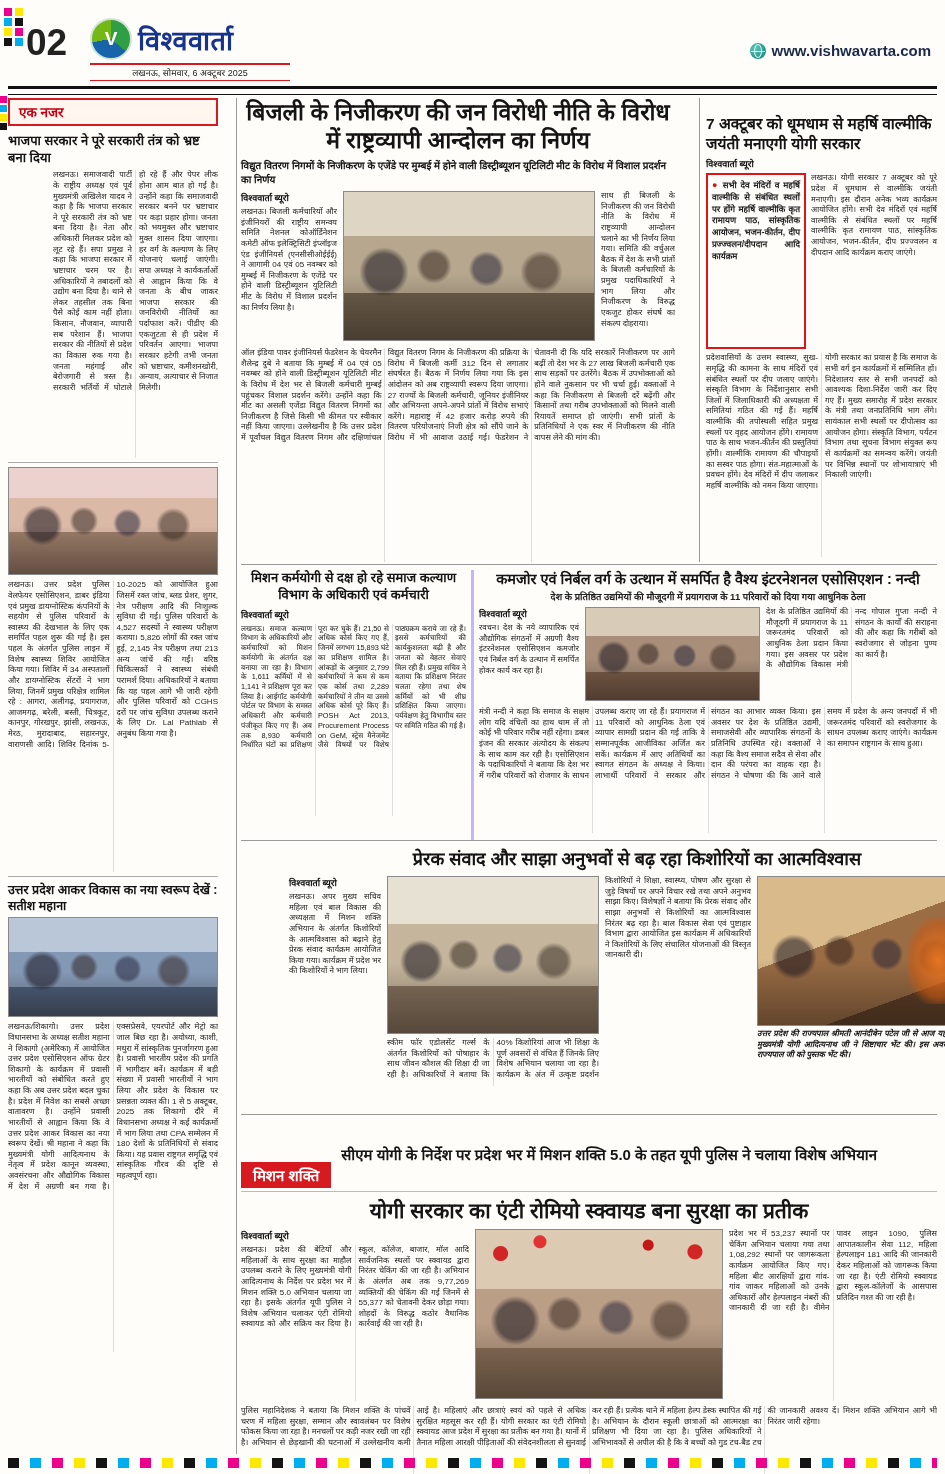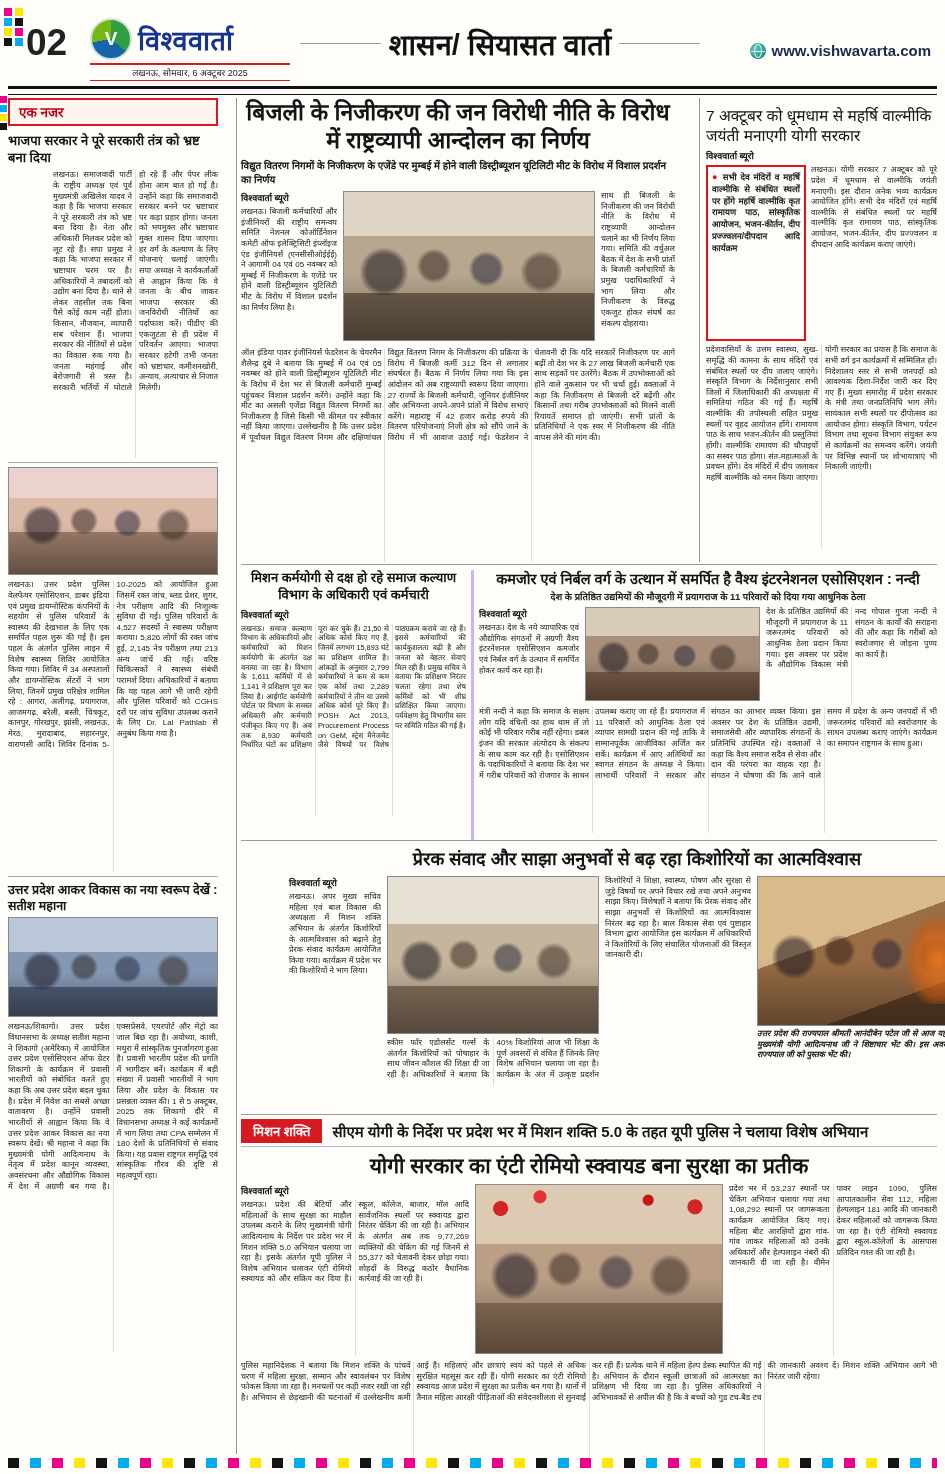--- a/index.html
+++ b/index.html
@@ -80,21 +80,21 @@
         padding-right:24px;border-right:1px solid #999;box-sizing:border-box;}
   .lead-h{font-size:23px;font-weight:bold;text-align:center;line-height:1.22;margin:0 0 4px;}
   .lead-sub{font-size:10px;font-weight:bold;margin:0 0 5px;}
   .lead-row{display:flex;gap:6px;height:152px;}
   .lead-colA{width:96px;flex:0 0 96px;}
   .photo-meeting{width:252px;flex:0 0 252px;height:150px;}
   .lead-colB{flex:1;}
   .lead-b3{margin-top:5px;height:214px;}
   
   .valmiki{position:absolute;left:706px;top:98px;width:231px;height:464px;}
-  .val-h{font-size:15.5px;font-weight:normal;line-height:1.3;margin:8px 0 3px;}
+  .val-h{font-size:15.5px;font-weight:bold;line-height:1.3;margin:16px 0 3px;}
   .val-row{display:flex;gap:5px;margin-bottom:4px;}
   .val-box{width:100px;flex:0 0 100px;min-height:170px;border:2.5px solid #e01414;
            padding:4px;font-size:8.5px;font-weight:bold;line-height:1.38;color:#222;
            box-sizing:border-box;text-align:justify;}
   .val-box .dot{color:#e01414;font-size:9px;}
   .val-b1{flex:1;height:176px;}
   .val-b2{height:204px;}
   
   .karmyogi{position:absolute;left:241px;top:570px;width:233px;height:270px;
             padding-right:5px;border-right:3px solid #c4b5fd;box-sizing:border-box;}
@@ -117,21 +117,21 @@
   .kis-mid{width:212px;flex:0 0 212px;}
   .photo-kishori{height:158px;margin-bottom:4px;}
   .kis-b3{height:48px;}
   .kis-colB{width:146px;flex:0 0 146px;}
   .kis-fig{flex:1;}
   .photo-governor{height:150px;}
   .caption{font-size:8px;font-weight:bold;text-align:justify;line-height:1.32;margin-top:3px;font-style:italic;}
   
   .mission{position:absolute;left:241px;top:1118px;width:696px;height:336px;}
   .mis-strip{display:flex;align-items:center;gap:10px;padding:1px 0 3px;border-bottom:1px solid #bbb;}
-  .mis-label{background:#d71920;color:#fff;font-weight:bold;font-size:13px;padding:3px 12px;}
+  .mis-label{background:#d71920;color:#fff;font-weight:bold;font-size:15px;padding:3px 12px;margin-top:43px;}
   .mis-strip-h{font-size:15px;font-weight:bold;}
   .mis-h{font-size:21px;font-weight:bold;text-align:center;margin:4px 0 5px;}
   .mis-row{display:flex;gap:6px;height:172px;}
   .mis-colA{width:228px;flex:0 0 228px;}
   .photo-romeo{width:248px;flex:0 0 248px;height:170px;}
   .mis-colB{flex:1;}
   .mis-b3{margin-top:5px;height:96px;}
   
   .marks-left{position:absolute;left:0;top:96px;display:flex;flex-direction:column;gap:2px;}
   .marks-left i{display:block;width:7px;height:7px;}
@@ -160,23 +160,20 @@
       </span>
   </div>
   <div class="pageno">02</div>
   <div class="logo-group">
     <div class="logo-row">
       <span class="emblem">V</span>
       <span class="logo-text">विश्ववार्ता</span>
     </div>
     <div class="dateline">लखनऊ,  सोमवार, 6 अक्टूबर 2025</div>
   </div>
-  <div class="title-wrap">
-    <span class="section-title">शासन/ सियासत वार्ता</span>
-  </div>
   <div class="web-group">
     <span class="globe"></span>
     <span class="website">www.vishwavarta.com</span>
   </div>
   <div class="double-rule"></div>
   <div class="marks-left">
     <i class="c-m"></i>
       <i class="c-c"></i>
       <i class="c-y"></i>
       <i class="c-k"></i>
@@ -229,21 +226,21 @@
     <div class="byline">विश्ववार्ता ब्यूरो</div>
     <div class="kar-b cols3 clip">लखनऊ। समाज कल्याण विभाग के अधिकारियों और कर्मचारियों को मिशन कर्मयोगी के अंतर्गत दक्ष बनाया जा रहा है। विभाग के 1,611 कर्मियों में से 1,141 ने प्रशिक्षण पूरा कर लिया है। आईगॉट कर्मयोगी पोर्टल पर विभाग के समस्त अधिकारी और कर्मचारी पंजीकृत किए गए हैं। अब तक 8,930 कर्मचारी निर्धारित घंटों का प्रशिक्षण पूरा कर चुके हैं। 21,50 से अधिक कोर्स किए गए हैं, जिनमें लगभग 15,893 घंटे का प्रशिक्षण शामिल है। आंकड़ों के अनुसार 2,799 कर्मचारियों ने कम से कम एक कोर्स तथा 2,289 कर्मचारियों ने तीन या उससे अधिक कोर्स पूरे किए हैं। POSH Act 2013, Procurement Process on GeM, स्ट्रेस मैनेजमेंट जैसे विषयों पर विशेष पाठ्यक्रम कराये जा रहे हैं। इससे कर्मचारियों की कार्यकुशलता बढ़ी है और जनता को बेहतर सेवाएं मिल रही हैं। प्रमुख सचिव ने बताया कि प्रशिक्षण निरंतर चलता रहेगा तथा शेष कर्मियों को भी शीघ्र प्रशिक्षित किया जाएगा। पर्यवेक्षण हेतु विभागीय स्तर पर समिति गठित की गई है।</div>
   </div>
 
   <div class="vaishya">
     <div class="vai-h">कमजोर एवं निर्बल वर्ग के उत्थान में समर्पित है वैश्य इंटरनेशनल एसोसिएशन : नन्दी</div>
     <div class="vai-sub">देश के प्रतिष्ठित उद्यमियों की मौजूदगी में प्रयागराज के 11 परिवारों को दिया गया आधुनिक ठेला</div>
     <div class="vai-row">
       <div class="vai-colA">
         <div class="byline">विश्ववार्ता ब्यूरो</div>
-        <div class="small clip" style="height:80px;">लखनऊ। देश के नये व्यापारिक एवं औद्योगिक संगठनों में अग्रणी वैश्य इंटरनेशनल एसोसिएशन कमजोर एवं निर्बल वर्ग के उत्थान में समर्पित होकर कार्य कर रहा है।</div>
+        <div class="small clip" style="height:80px;">रवचन। देश के नये व्यापारिक एवं औद्योगिक संगठनों में अग्रणी वैश्य इंटरनेशनल एसोसिएशन कमजोर एवं निर्बल वर्ग के उत्थान में समर्पित होकर कार्य कर रहा है।</div>
       </div>
       <div class="photo ph-cheque photo-cheque"></div>
       <div class="vai-colB small cols2 clip">देश के प्रतिष्ठित उद्यमियों की मौजूदगी में प्रयागराज के 11 जरूरतमंद परिवारों को आधुनिक ठेला प्रदान किया गया। इस अवसर पर प्रदेश के औद्योगिक विकास मंत्री नन्द गोपाल गुप्ता नन्दी ने संगठन के कार्यों की सराहना की और कहा कि गरीबों को स्वरोजगार से जोड़ना पुण्य का कार्य है।</div>
     </div>
     <div class="small cols4 clip vai-b3">मंत्री नन्दी ने कहा कि समाज के सक्षम लोग यदि वंचितों का हाथ थाम लें तो कोई भी परिवार गरीब नहीं रहेगा। डबल इंजन की सरकार अंत्योदय के संकल्प के साथ काम कर रही है। एसोसिएशन के पदाधिकारियों ने बताया कि देश भर में गरीब परिवारों को रोजगार के साधन उपलब्ध कराए जा रहे हैं। प्रयागराज में 11 परिवारों को आधुनिक ठेला एवं व्यापार सामग्री प्रदान की गई ताकि वे सम्मानपूर्वक आजीविका अर्जित कर सकें। कार्यक्रम में आए अतिथियों का स्वागत संगठन के अध्यक्ष ने किया। लाभार्थी परिवारों ने सरकार और संगठन का आभार व्यक्त किया। इस अवसर पर देश के प्रतिष्ठित उद्यमी, समाजसेवी और व्यापारिक संगठनों के प्रतिनिधि उपस्थित रहे। वक्ताओं ने कहा कि वैश्य समाज सदैव से सेवा और दान की परंपरा का वाहक रहा है। संगठन ने घोषणा की कि आने वाले समय में प्रदेश के अन्य जनपदों में भी जरूरतमंद परिवारों को स्वरोजगार के साधन उपलब्ध कराए जाएंगे। कार्यक्रम का समापन राष्ट्रगान के साथ हुआ।</div>
   </div>
 
   <div class="hrule" style="top:840px;"></div>
 
   <div class="kishori">

